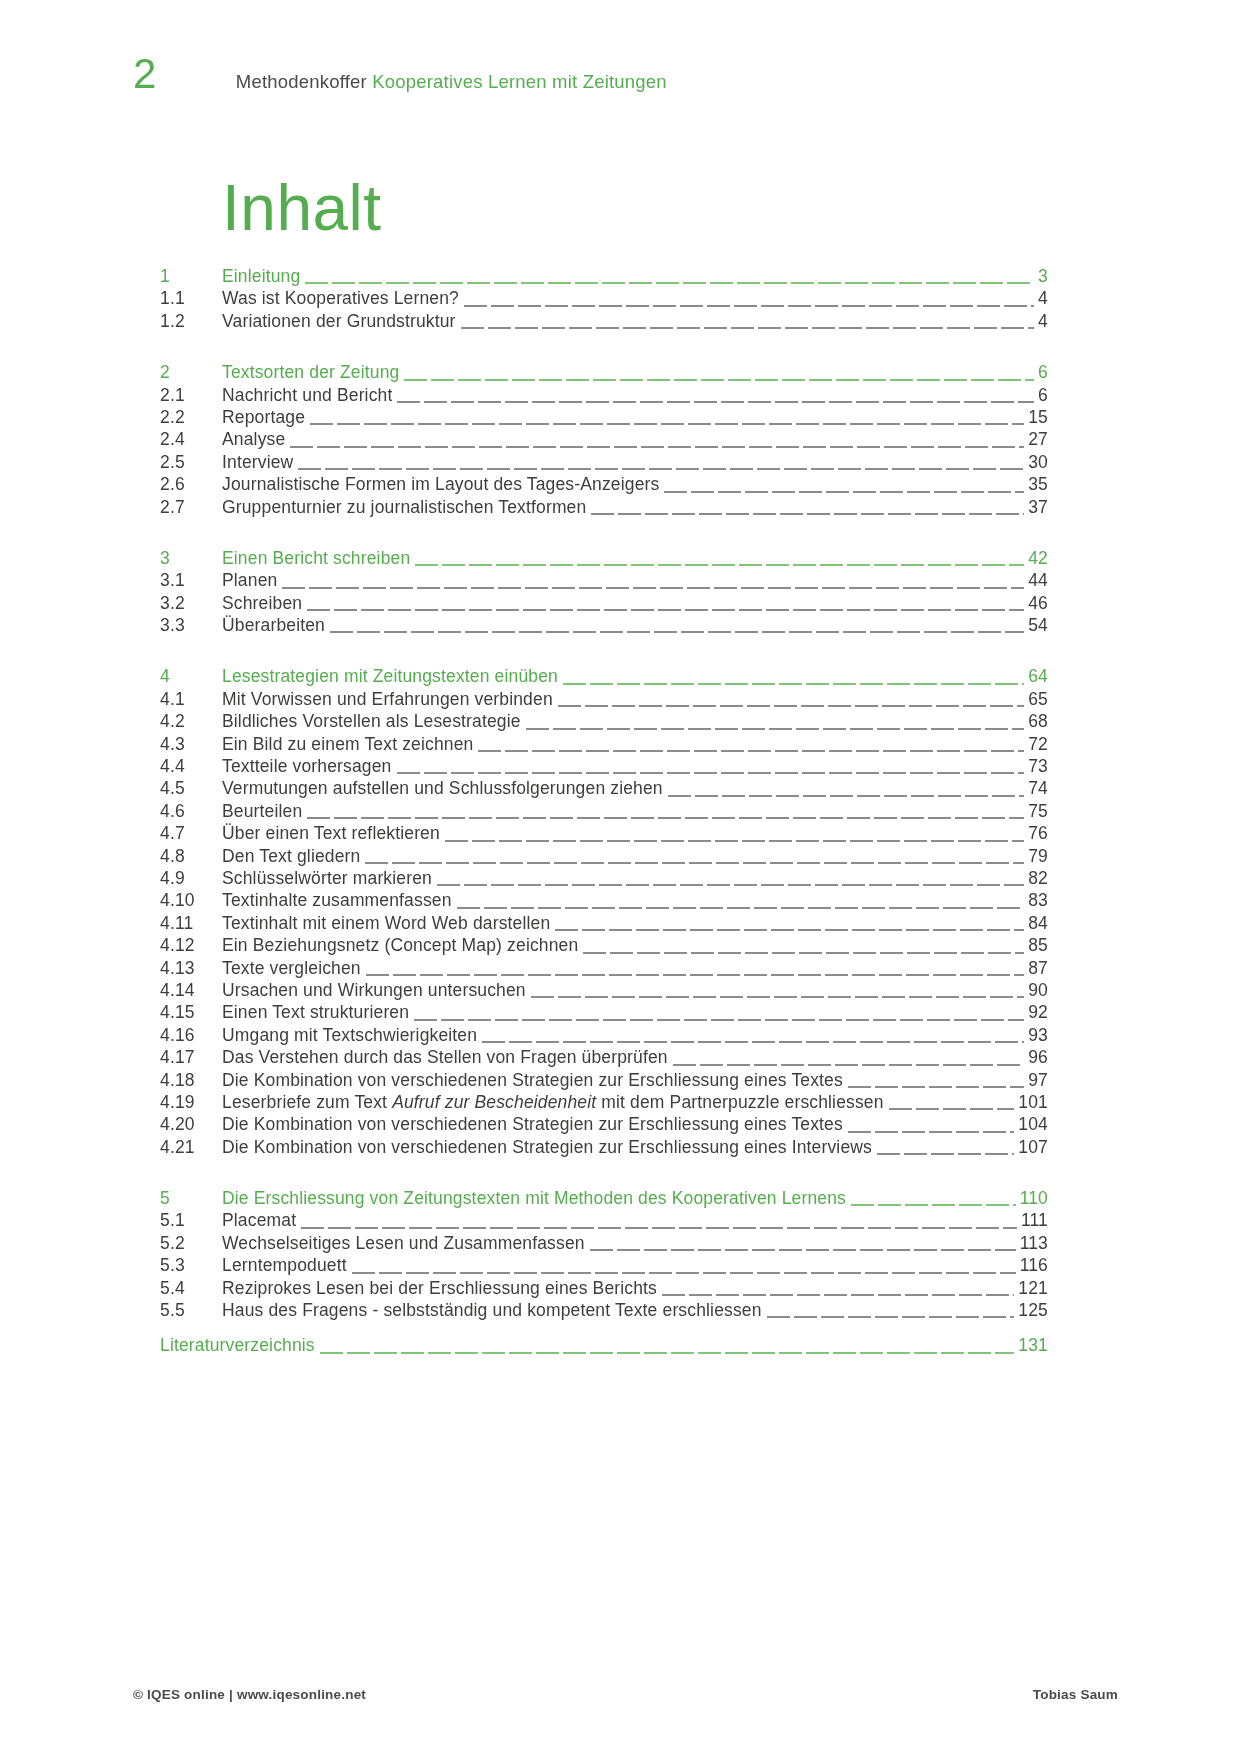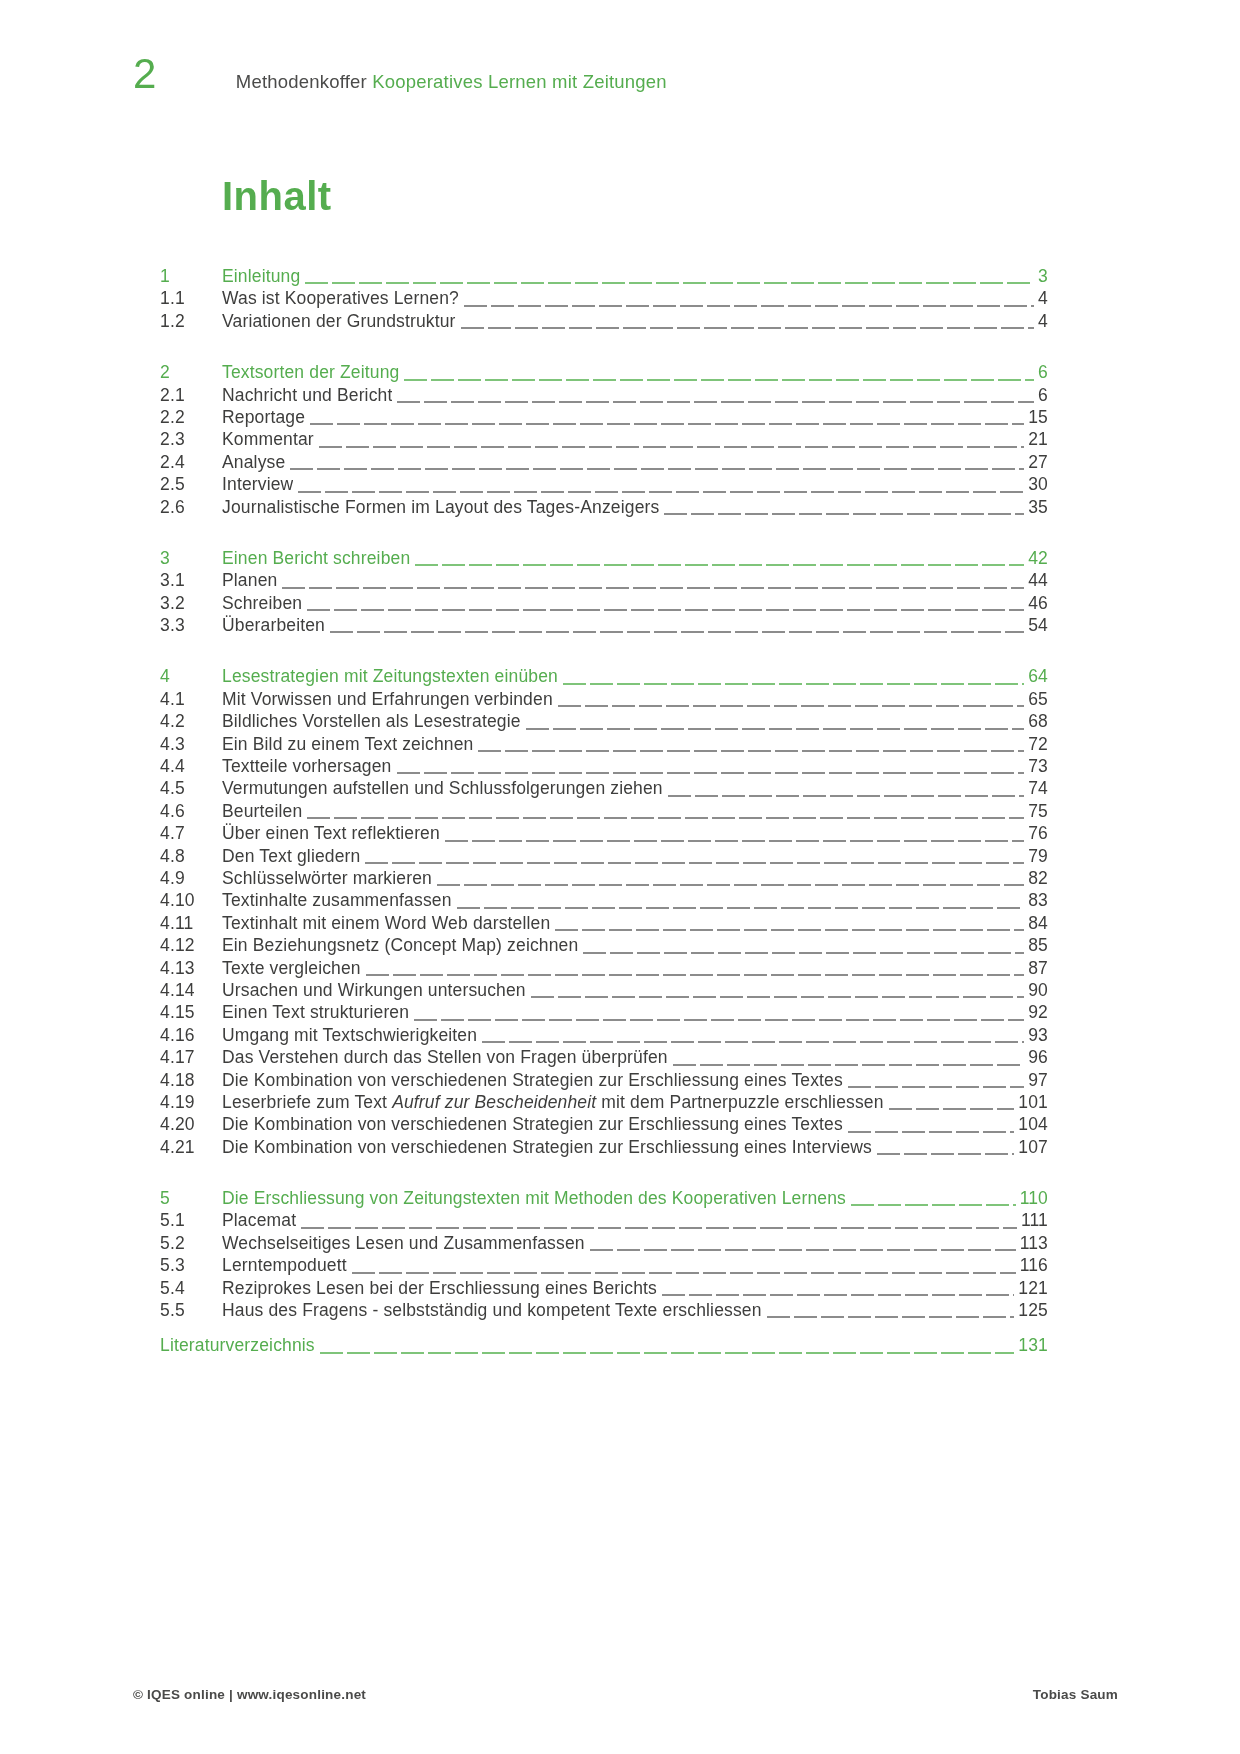--- a/index.html
+++ b/index.html
@@ -35,22 +35,22 @@
     font-size:18.5px;
     margin-left:79px;
     color:#4b4b4a;
     letter-spacing:0.2px;
   }
   .hdr .green{color:var(--green);}
   
   .doc-title{
     position:absolute;
     top:176px; left:222px;
-    font-size:40px;
-    font-weight:700;
+    font-size:64px;
+    font-weight:400;
     line-height:1;
     color:var(--green);
     letter-spacing:0.5px;
   }
   
   .toc{
     position:absolute;
     top:266px; left:160px;
     width:888px;
   }
@@ -151,42 +151,42 @@
           <span class="leader"></span>
           <span class="pg">6</span>
         </div>
         <div class="row">
           <span class="num">2.2</span>
           <span class="ttl">Reportage</span>
           <span class="leader"></span>
           <span class="pg">15</span>
         </div>
         <div class="row">
-          <span class="num">2.3</span>
-          <span class="ttl">Kommentar</span>
-          <span class="leader"></span>
-          <span class="pg">21</span>
-        </div>
-        <div class="row">
           <span class="num">2.4</span>
           <span class="ttl">Analyse</span>
           <span class="leader"></span>
           <span class="pg">27</span>
         </div>
         <div class="row">
           <span class="num">2.5</span>
           <span class="ttl">Interview</span>
           <span class="leader"></span>
           <span class="pg">30</span>
         </div>
         <div class="row">
           <span class="num">2.6</span>
           <span class="ttl">Journalistische Formen im Layout des Tages-Anzeigers</span>
           <span class="leader"></span>
           <span class="pg">35</span>
+        </div>
+        <div class="row">
+          <span class="num">2.7</span>
+          <span class="ttl">Gruppenturnier zu journalistischen Textformen</span>
+          <span class="leader"></span>
+          <span class="pg">37</span>
         </div>
       </div>
       <div class="sect">
         <div class="row section">
           <span class="num">3</span>
           <span class="ttl">Einen Bericht schreiben</span>
           <span class="leader"></span>
           <span class="pg">42</span>
         </div>
         <div class="row">

